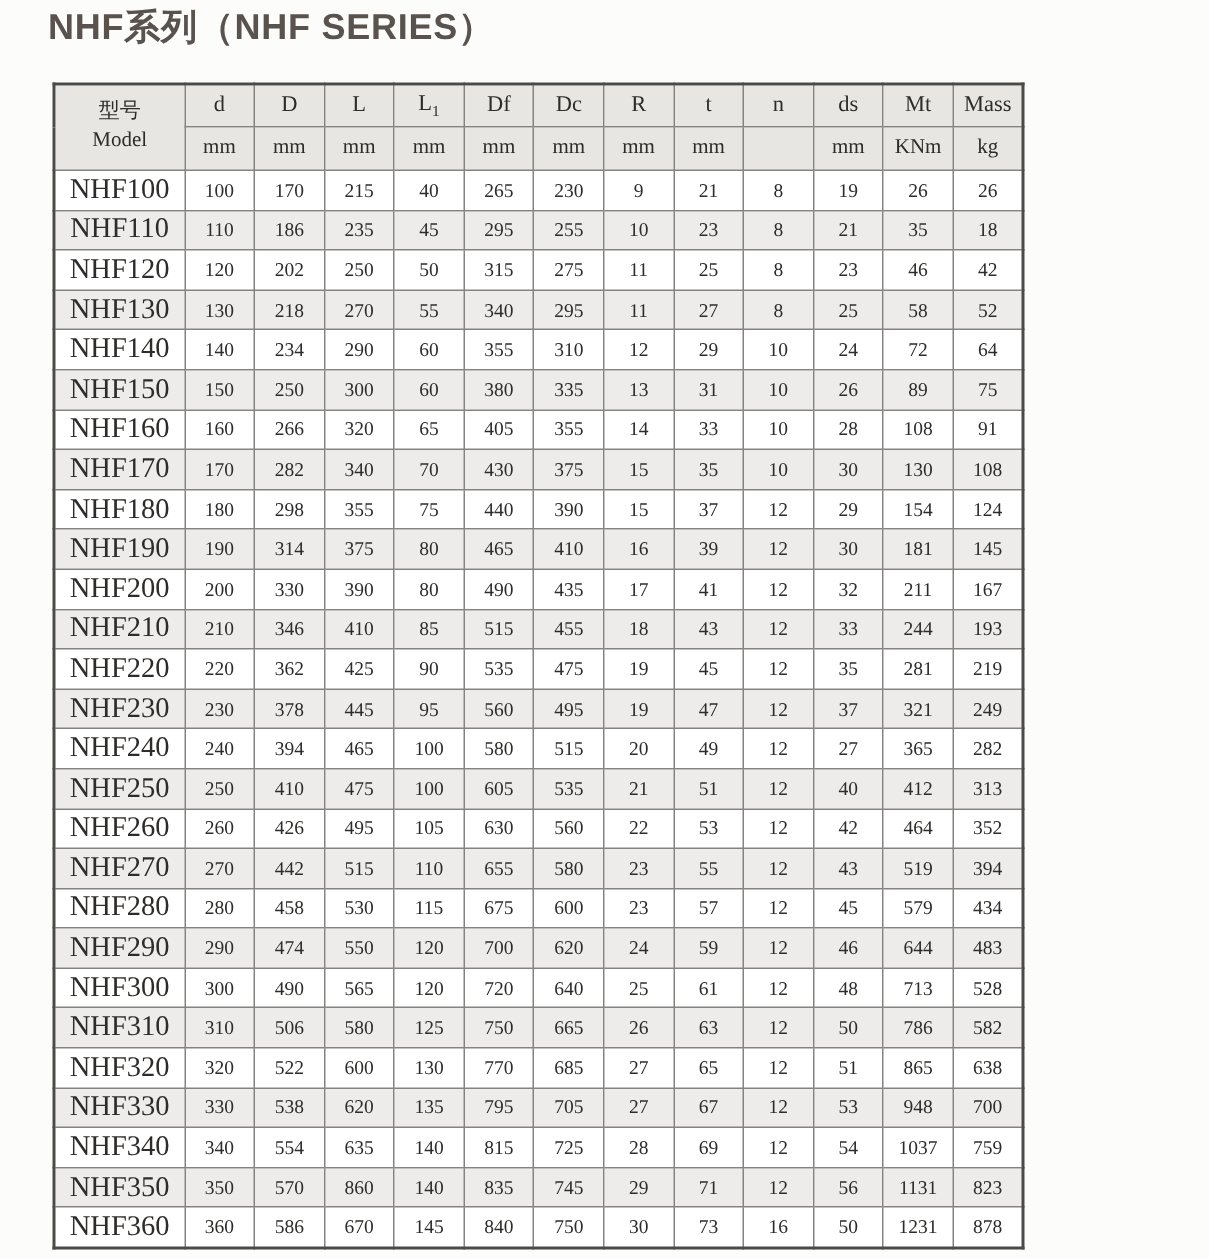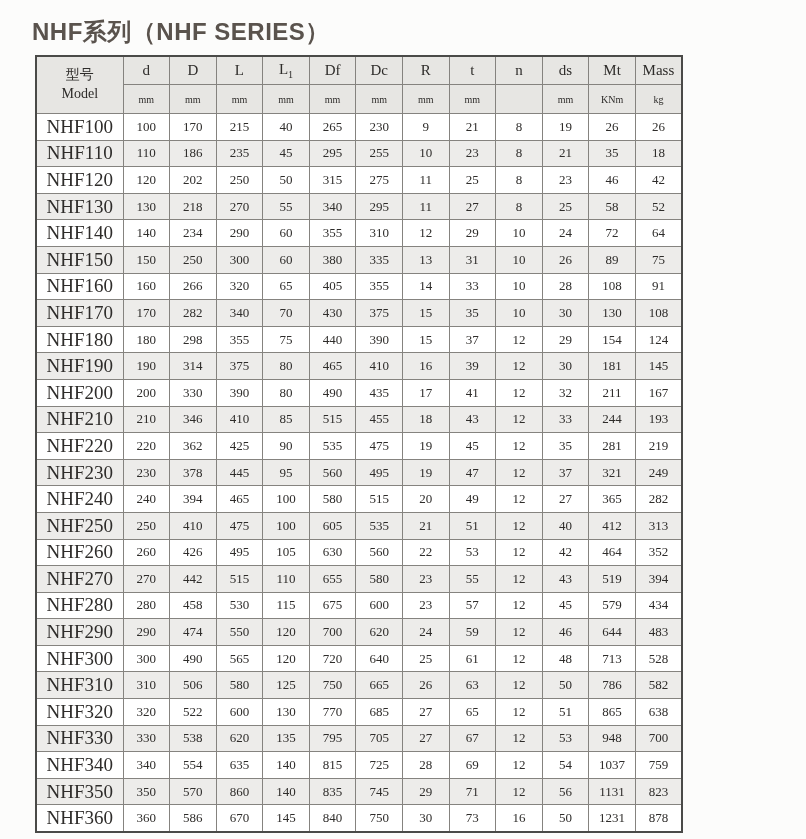--- a/index.html
+++ b/index.html
@@ -15,21 +15,21 @@
   body{
     width:806px;height:839px;
     background:var(--page-bg);
     font-family:"Liberation Serif","DejaVu Serif",serif;
     color:var(--text-color);
     position:relative;
     overflow:hidden;
   }
   .page-title{
     position:absolute;
-    left:32px;top:16px;
+    left:32px;top:2px;
     font-family:"Liberation Sans","DejaVu Sans",sans-serif;
     font-weight:bold;
     font-size:24px;
     letter-spacing:0.5px;
     color:var(--title-color);
     margin:0;
   }
   .table-wrap{
     position:absolute;
     left:35px;top:55px;
@@ -50,21 +50,21 @@
     overflow:hidden;
     white-space:nowrap;
   }
   table.spec thead th{
     background:var(--header-bg);
     font-weight:normal;
     font-size:15px;
     height:27px;
   }
   table.spec thead th.unit-cell{
-    font-size:10px;
+    font-size:14px;
     height:28px;
   }
   table.spec thead th.model-header{
     font-size:14px;
     line-height:1.35;
   }
   table.spec tbody td{
     font-size:13px;
     height:25.6px;
   }

